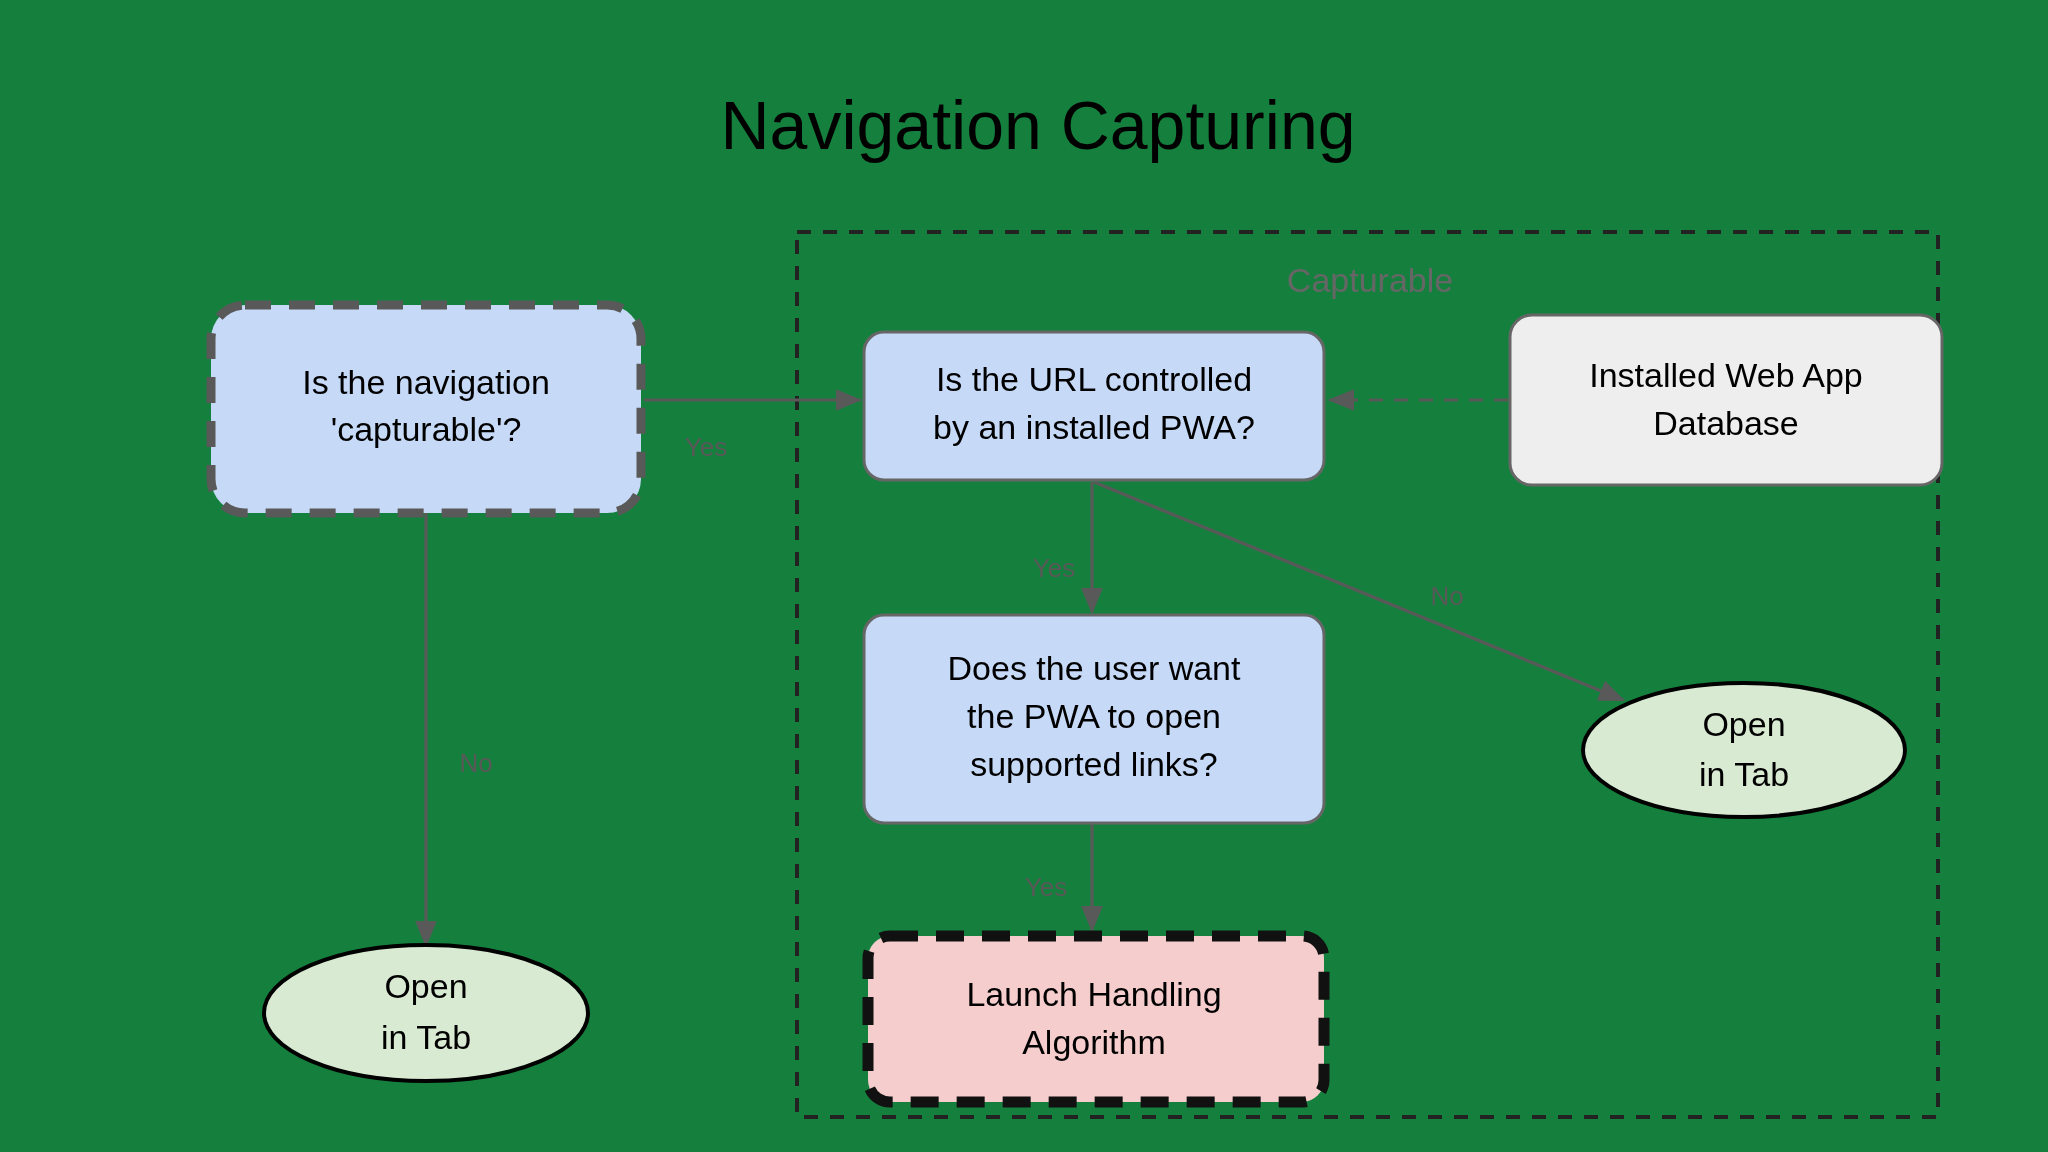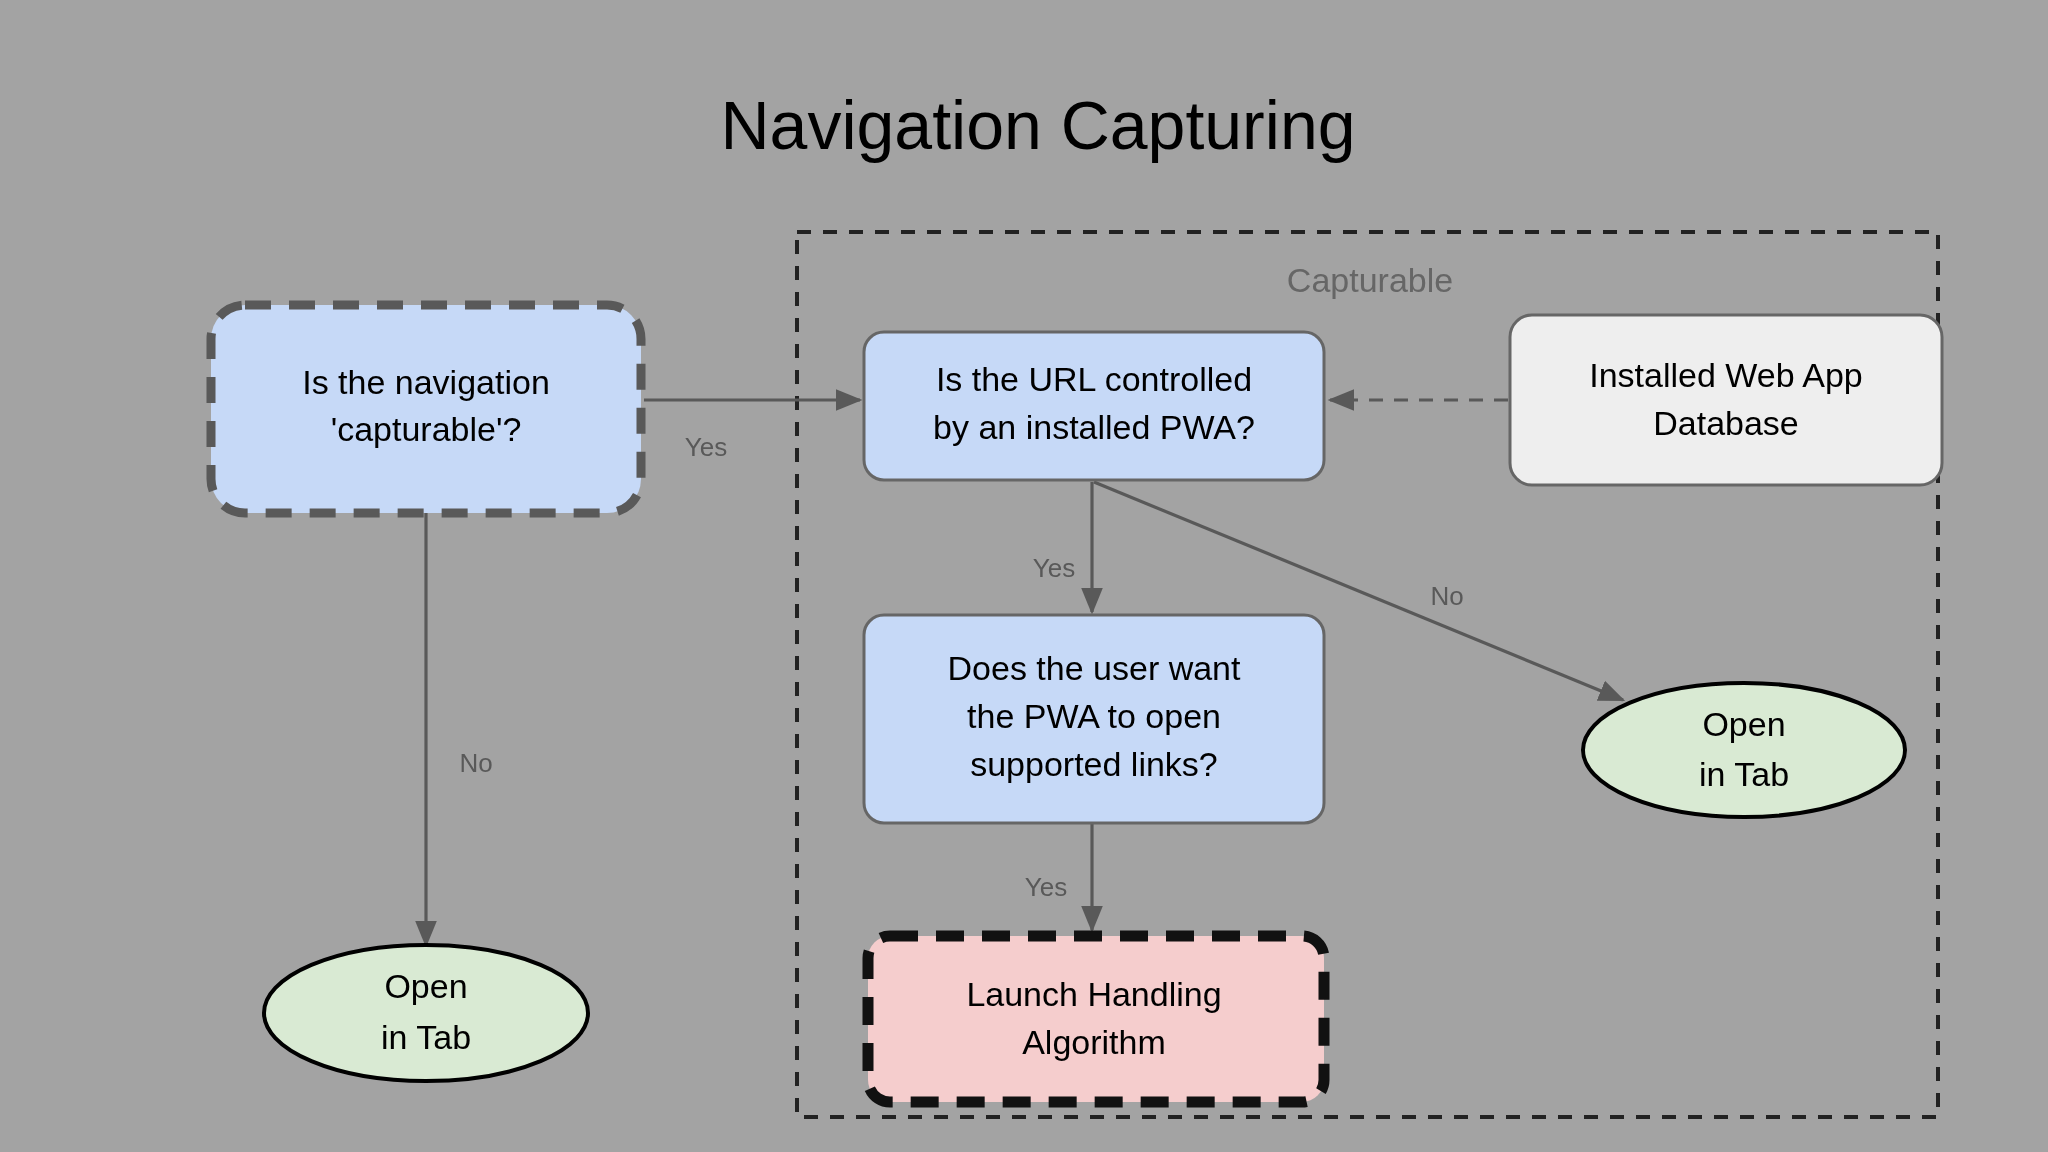--- a/index.html
+++ b/index.html
@@ -10,21 +10,21 @@
   body {
     width: 2048px;
     height: 1152px;
     overflow: hidden;
     font-family: "Liberation Sans", sans-serif;
   }
   #canvas {
     position: relative;
     width: 2048px;
     height: 1152px;
-    background: #a3a3a3;
+    background: #15803d;
   }
   svg.diagram {
     position: absolute;
     left: 0;
     top: 0;
     width: 2048px;
     height: 1152px;
     display: block;
   }
   .node-text {

